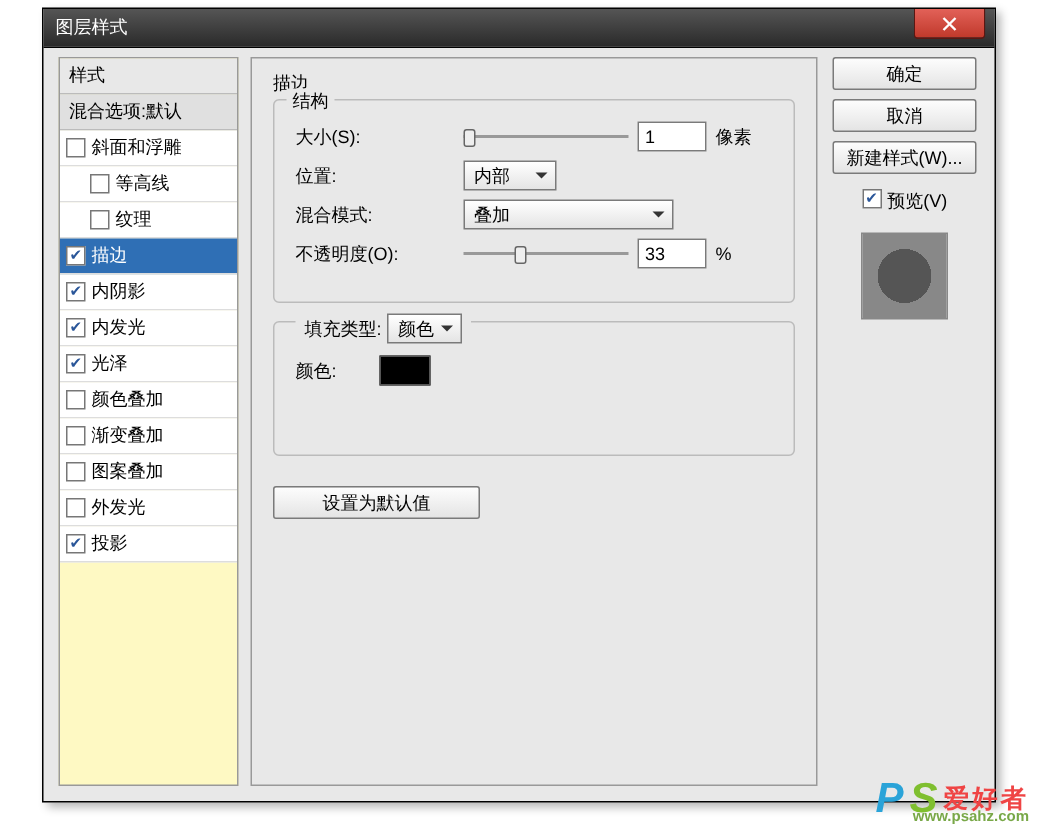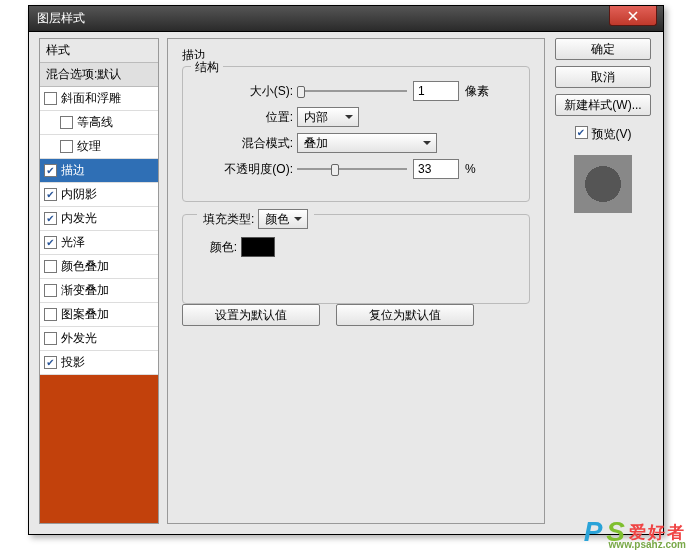--- a/index.html
+++ b/index.html
@@ -3,45 +3,45 @@
 <meta charset="utf-8">
 <style>
 *{box-sizing:border-box;margin:0;padding:0;font-family:"Microsoft YaHei","SimSun",sans-serif;font-size:12px;color:#000}
 body{width:692px;height:550px;background:#fff;overflow:hidden;position:relative}
 .dialog{width:636px;height:530px;margin:5px auto 0;background:#e8e8e8;border:1px solid #000;position:relative;box-shadow:3px 3px 6px rgba(0,0,0,.3)}
 .titlebar{height:26px;background:linear-gradient(#555,#2a2a2a);border-bottom:1px solid #000;display:flex;align-items:center;color:#fff;padding:0 0 0 8px;position:relative}
 .titlebar span{color:#fff;font-size:12px}
 .close-btn{position:absolute;right:6px;top:0;width:48px;height:20px;background:linear-gradient(#e26158,#c0392b);border:1px solid #5a1712;border-top:none;border-radius:0 0 3px 3px;display:flex;align-items:center;justify-content:center}
 .close-btn svg{width:10px;height:10px}
 .body{display:flex;padding:6px 10px 10px 10px;gap:8px;height:calc(100% - 26px)}
-.left-panel{width:120px;border:1px solid #999;background:#c2410c}
+.left-panel{width:120px;border:1px solid #999;background:#fef9c3}
 .lp-header{background:#e8e8e8;border-bottom:1px solid #bbb;padding:3px 6px}
 .lp-sub{background:#e0e0e0;border-bottom:1px solid #bbb;padding:3px 6px}
 .lp-item{padding:3px 4px;border-bottom:1px solid #ddd;display:flex;align-items:center;gap:4px;background:#fff}
 .lp-item.indent{padding-left:20px}
 .lp-item.selected{background:#2f6fb5;color:#fff}
 .lp-item.selected span{color:#fff}
 .cb{width:13px;height:13px;border:1px solid #777;background:#fff;display:inline-flex;align-items:center;justify-content:center;flex-shrink:0}
 .cb.checked::after{content:"✔";font-size:10px;line-height:1;color:#2a5699}
 .center-panel{flex:1;border:1px solid #999;background:#e8e8e8;padding:8px 14px}
 .group-title{margin-bottom:2px}
 .fieldset{border:1px solid #bbb;border-radius:4px;padding:14px 14px 16px;margin-top:2px;position:relative}
 .fieldset .legend{position:absolute;top:-8px;left:8px;background:#e8e8e8;padding:0 4px}
 .row{display:flex;align-items:center;margin-bottom:6px}
-.row label{width:96px;text-align:right;margin-right:4px}
+.row label{width:96px;text-align:left;margin-right:16px}
 .slider{position:relative;height:18px;display:flex;align-items:center}
 .slider .track{height:2px;background:#999;width:100%}
 .slider .thumb{position:absolute;top:4px;width:8px;height:12px;background:#eee;border:1px solid #666;border-radius:2px}
 .num-input{width:46px;height:20px;border:1px solid #7a7a7a;background:#fff;padding:0 4px;text-align:left;display:flex;align-items:center}
 .sel{height:20px;border:1px solid #7a7a7a;background:linear-gradient(#fff,#e4e4e4);display:flex;align-items:center;padding:0 18px 0 6px;position:relative;min-width:62px}
 .sel::after{content:"";position:absolute;right:5px;top:7px;border:4px solid transparent;border-top-color:#333}
 .sel.small{min-width:48px}
 .btn{height:22px;border:1px solid #7a7a7a;background:linear-gradient(#fdfdfd,#e4e4e4);padding:0 32px;display:inline-flex;align-items:center;justify-content:center;border-radius:2px;white-space:nowrap}
 .color-swatch{width:34px;height:20px;background:#000;border:1px solid #555}
-.bottom-btns{display:flex;gap:16px;justify-content:flex-start;}
+.bottom-btns{display:flex;gap:0;justify-content:space-between;margin-top:20px}
 .right-panel{width:100px;display:flex;flex-direction:column;gap:6px;align-items:center}
 .right-panel .btn{width:96px}
 .preview-row{display:flex;align-items:flex-start;gap:4px;margin-top:4px}
 .preview-box{width:58px;height:58px;border:1px solid #888;background:radial-gradient(circle at 50% 50%,#555 0 18px,#888 18px 40px);margin-top:6px}
 .watermark{position:absolute;right:6px;bottom:2px;display:flex;align-items:center;gap:4px;font-family:Arial;font-weight:bold}
 .watermark .ps-p{color:#2aa3d8;font-size:28px;font-style:italic}
 .watermark .ps-s{color:#7fbf2f;font-size:28px;font-style:italic}
 .watermark .txt{font-size:17px;color:#ef4444;letter-spacing:2px}
 .watermark .url{position:absolute;right:0;bottom:-2px;font-size:10px;color:#79a848}
 </style>
@@ -166,21 +166,20 @@
             </div>
         </div>
         <div class="row" style="margin-top:8px">
           <label style="width:40px">颜色:</label>
           <div class="color-swatch" title="#000000"></div>
         </div>
       </div>
 
       <div class="bottom-btns">
         <div class="btn">设置为默认值</div>
-        <div class="btn">复位为默认值</div>
       </div>
     </div>
 
     <div class="right-panel">
       <div class="btn">确定</div>
       <div class="btn">取消</div>
       <div class="btn">新建样式(W)...</div>
       <div class="preview-row">
         <div class="cb checked"></div>
         <span>预览(V)</span>

